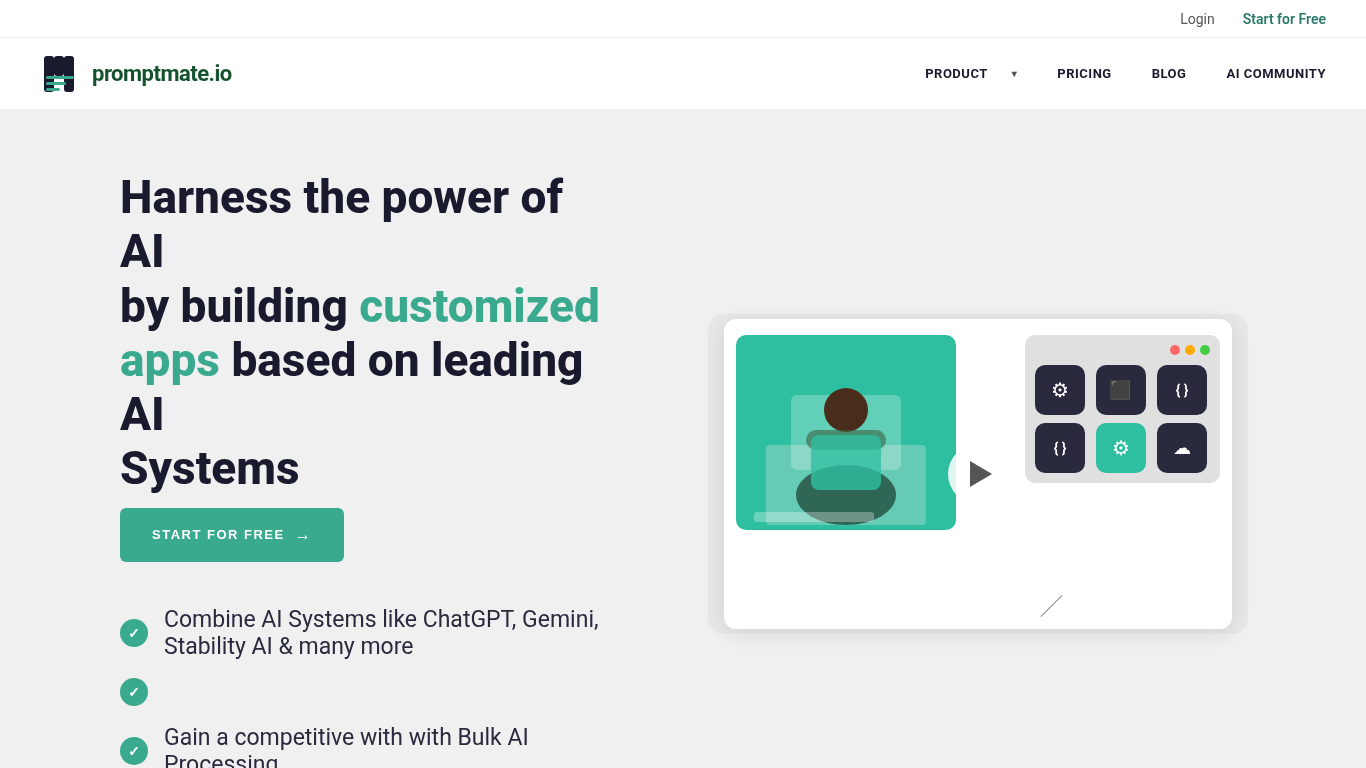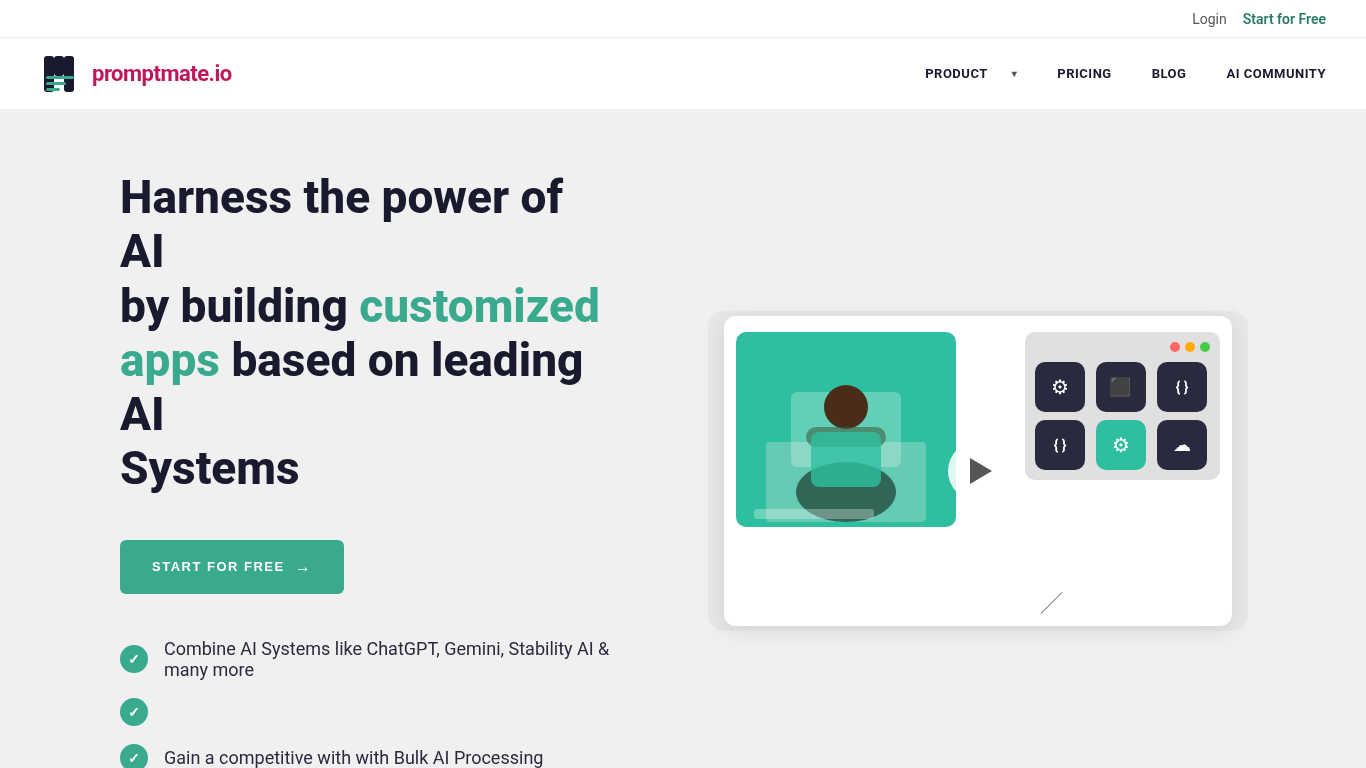--- a/index.html
+++ b/index.html
@@ -11,21 +11,21 @@
       display: flex;
       align-items: center;
       justify-content: space-between;
       padding: 0 40px;
       height: 38px;
       border-bottom: 1px solid #eee;
     }
     .top-bar-right {
       display: flex;
       align-items: flex-end;
-      gap: 16px;
+      gap: 28px;
     }
     .top-bar-login {
       color: #555;
       font-size: 14px;
       cursor: pointer;
       text-decoration: none;
     }
     .top-bar-start {
       color: #2a7a6a;
       font-size: 14px;
@@ -50,21 +50,21 @@
       gap: 0;
       text-decoration: none;
     }
     .logo-icon {
       width: 52px;
       height: 52px;
     }
     .logo-text {
       font-size: 22px;
       font-weight: 700;
-      color: #be185d;
+      color: #14532d;
       letter-spacing: -0.5px;
     }
     .nav-links {
       display: flex;
       align-items: center;
       gap: 40px;
     }
     .nav-link {
       font-size: 13px;
       font-weight: 700;
@@ -92,21 +92,21 @@
       gap: 60px;
     }
     .hero-left {
       flex: 0 0 490px;
     }
     .hero-title {
       font-size: 46px;
       font-weight: 800;
       color: #1a1a2e;
       line-height: 1.18;
-      margin-bottom: 44px;
+      margin-bottom: 12px;
     }
     .hero-title .accent {
       color: #3aaa8e;
     }
     .hero-cta {
       background: #3aaa8e;
       color: #fff;
       border: none;
       padding: 18px 32px;
       font-size: 13px;
@@ -143,21 +143,21 @@
       justify-content: center;
       flex-shrink: 0;
     }
     .check-icon::after {
       content: '✓';
       color: #fff;
       font-size: 14px;
       font-weight: 700;
     }
     .feature-text {
-      font-size: 18px;
+      font-size: 23px;
       color: #2a2a3e;
     }
 
     
     .hero-right {
       flex: 1;
       display: flex;
       align-items: center;
       justify-content: center;
       position: relative;

